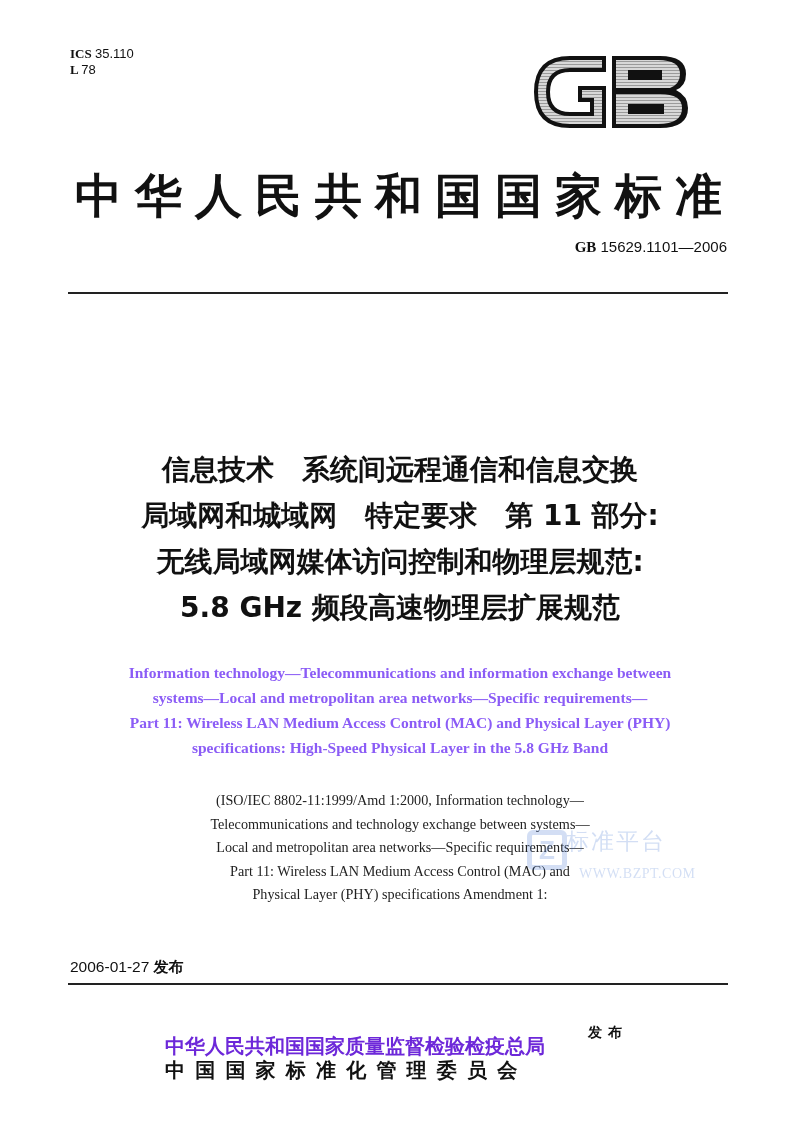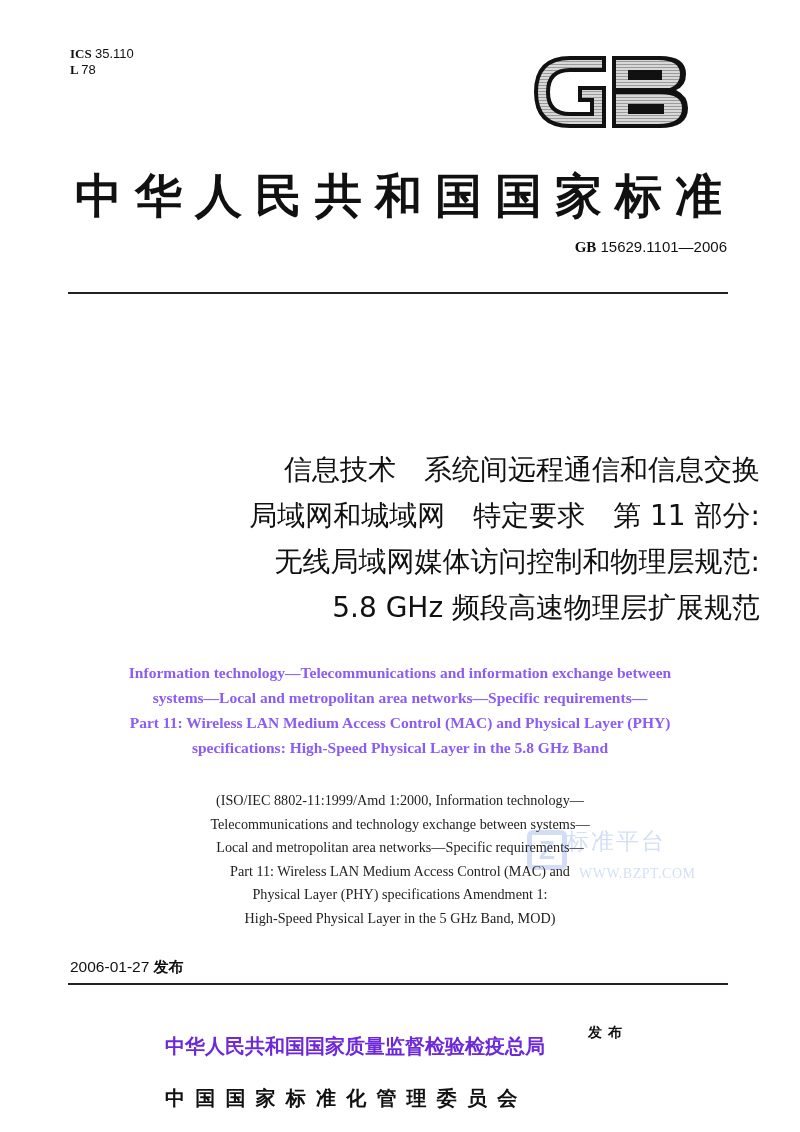--- a/index.html
+++ b/index.html
@@ -7,33 +7,33 @@
   .abs { position:absolute; }
   .codes { left:70px; top:46px; font-family:"Liberation Serif", serif; font-weight:bold; font-size:13px; line-height:16px; color:#111; }
   .codes div:nth-child(1) span.num, .codes div:nth-child(2) span.num { font-family:"Liberation Sans", sans-serif; font-weight:normal; }
   .gb-logo { left:530px; top:52px; width:160px; height:80px; }
   .national-title { left:60px; top:165px; width:690px; text-align:center; font-family:"DejaVu Serif", serif; font-weight:bold; font-size:47px; letter-spacing:13px; color:#111; }
   .std-number { left:470px; top:238px; width:257px; text-align:right; font-family:"Liberation Sans", sans-serif; font-size:15px; color:#111; }
   .std-number .gb { font-family:"Liberation Serif", serif; font-weight:bold; }
   .rule { height:2px; background:#222; }
   .rule-top { left:68px; top:292px; width:660px; }
   .rule-bottom { left:68px; top:983px; width:660px; }
-  .cn-title { left:40px; top:447px; width:720px; text-align:right; font-family:"DejaVu Sans", sans-serif; font-weight:normal; font-size:28px; line-height:46px; color:#111; }
+  .cn-title { left:40px; top:447px; width:720px; text-align:center; font-family:"DejaVu Sans", sans-serif; font-weight:bold; font-size:28px; line-height:46px; color:#111; }
   .cn-title .gap { display:inline-block; width:28px; }
   .en-title { left:60px; top:660px; width:680px; text-align:center; font-family:"Liberation Serif", serif; font-weight:bold; font-size:15.5px; line-height:25px; color:#8b5cf6; }
   .iso-ref { left:100px; top:789px; width:600px; text-align:center; font-family:"Liberation Serif", serif; font-size:14.2px; line-height:23.5px; color:#222; }
   .watermark { left:527px; top:826px; width:200px; height:60px; opacity:0.22; }
   .wm-box { position:absolute; left:0; top:4px; width:40px; height:40px; border:5px solid #3a6fd1; border-radius:6px; box-sizing:border-box; color:#3a6fd1; font-family:"Liberation Sans", sans-serif; font-weight:bold; font-size:26px; line-height:30px; text-align:center; }
   .wm-cn { position:absolute; left:39px; top:0px; font-family:"DejaVu Serif", serif; font-size:23px; color:#3a6fd1; letter-spacing:2px; }
   .wm-url { position:absolute; left:52px; top:40px; font-family:"Liberation Serif", serif; font-size:14px; color:#3a6fd1; letter-spacing:0.5px; }
   .issue-date { left:70px; top:958px; font-family:"Liberation Sans", sans-serif; font-size:15.5px; color:#111; }
   .issue-date .cn { font-family:"DejaVu Sans", sans-serif; font-weight:bold; font-size:15px; }
   .issuer-block { left:165px; top:1010px; }
   .issuer-1 { font-family:"DejaVu Serif", serif; font-weight:bold; font-size:20px; line-height:24px; letter-spacing:0px; color:#6d28d9; white-space:nowrap;margin-top:24px; }
-  .issuer-2 { font-family:"DejaVu Serif", serif; font-weight:bold; font-size:20px; line-height:24px; letter-spacing:10.2px; color:#111; white-space:nowrap;margin-top:28px; }
+  .issuer-2 { font-family:"DejaVu Serif", serif; font-weight:bold; font-size:20px; line-height:24px; letter-spacing:10.2px; color:#111; white-space:nowrap; }
   .issuer-suffix { left:588px; top:1024px; font-family:"DejaVu Sans", sans-serif; font-weight:bold; font-size:14px; letter-spacing:6px; color:#111; }
 </style>
 </head>
 <body>
 
 <div class="abs codes">
   <div>
     <span>ICS</span>
     <span class="num">35.110</span>
   </div>
@@ -90,21 +90,20 @@
   <div>Part 11: Wireless LAN Medium Access Control (MAC) and Physical Layer (PHY)</div>
   <div>specifications: High-Speed Physical Layer in the 5.8 GHz Band</div>
 </div>
 
 <div class="abs iso-ref">
   <div>(ISO/IEC 8802-11:1999/Amd 1:2000, Information technology—</div>
   <div>Telecommunications and technology exchange between systems—</div>
   <div>Local and metropolitan area networks—Specific requirements—</div>
   <div>Part 11: Wireless LAN Medium Access Control (MAC) and</div>
   <div>Physical Layer (PHY) specifications Amendment 1:</div>
-  <div>High-Speed Physical Layer in the 5 GHz Band, MOD)</div>
 </div>
 
 <div class="abs watermark">
   <div class="wm-box">Z</div>
   <div class="wm-cn">标准平台</div>
   <div class="wm-url">WWW.BZPT.COM</div>
 </div>
 
 <div class="abs issue-date">
   <span>2006-01-27</span>

